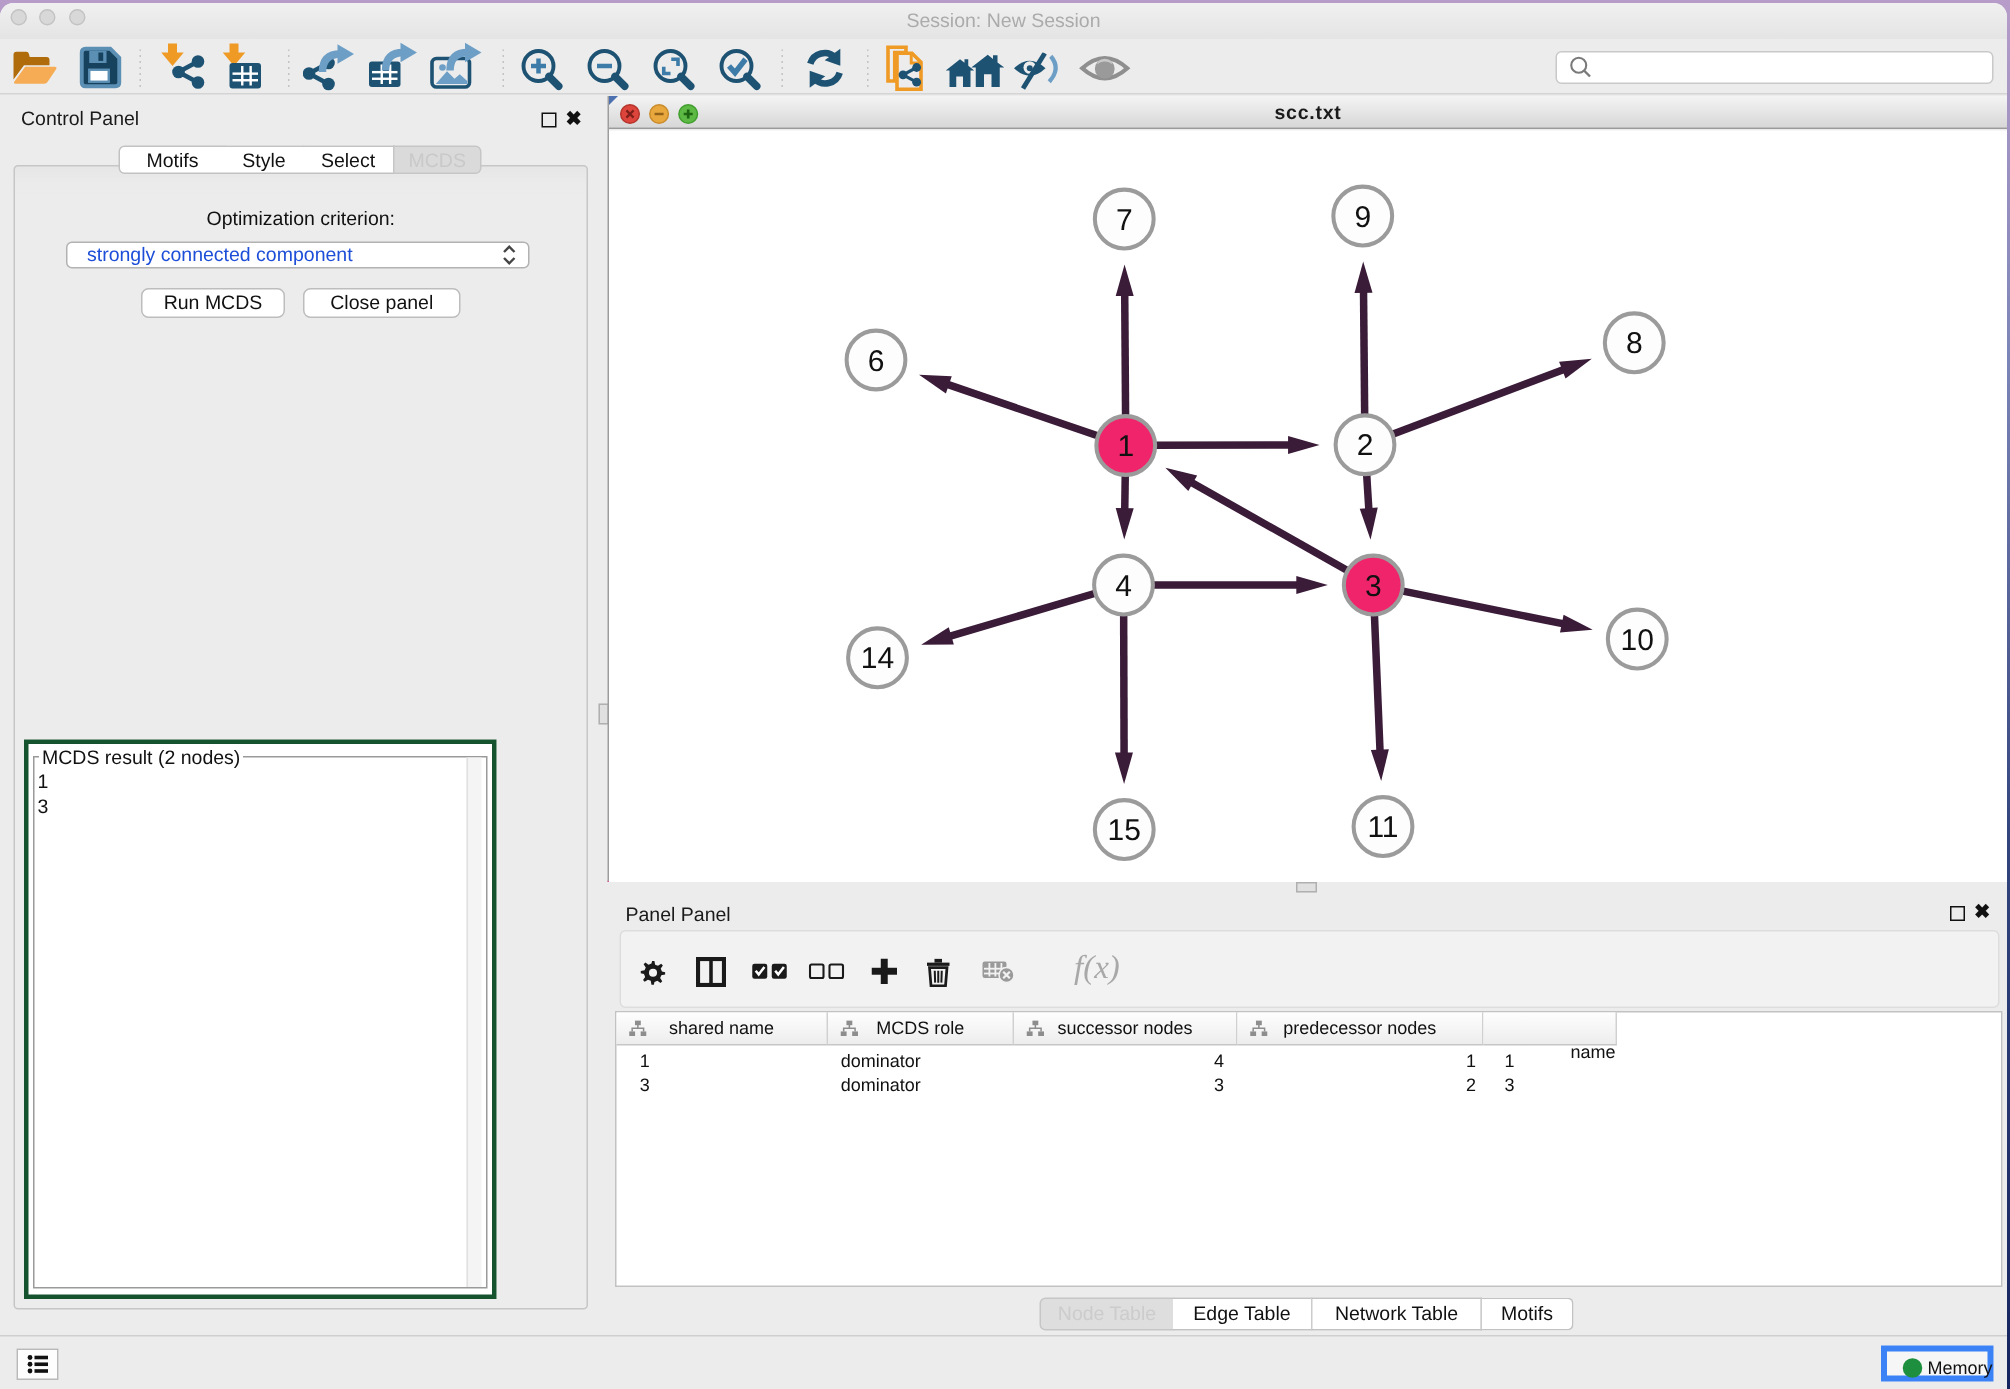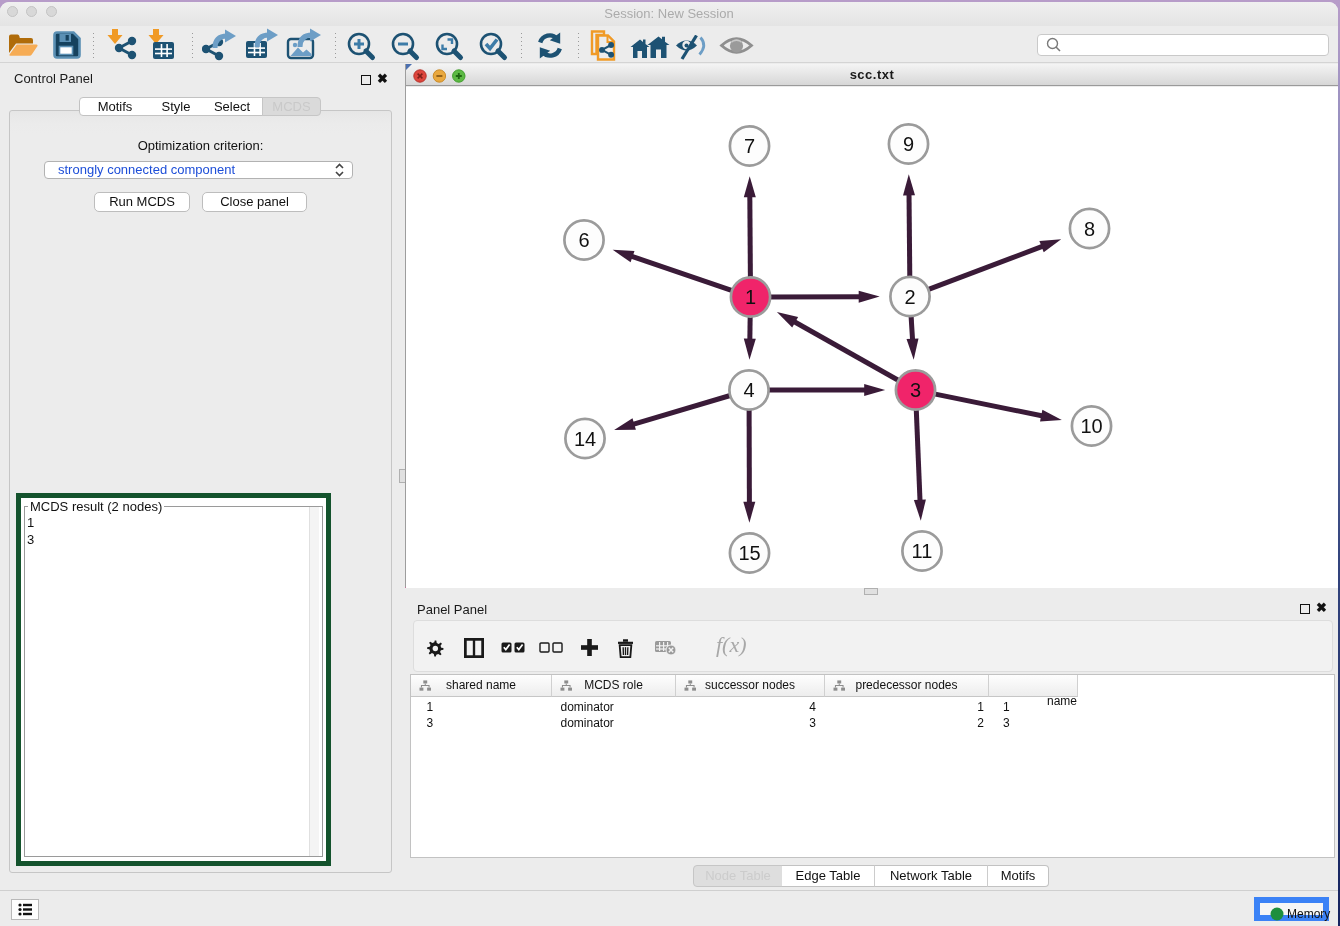--- a/index.html
+++ b/index.html
@@ -43,21 +43,21 @@
   background:linear-gradient(#e6e6e6 0px, #ebebeb 12px, #ececec 24px); }
 #optlabel { position:absolute; left:0; top:73px; width:401px; text-align:center;
   font-size:13px; color:#111; }
 #combo { position:absolute; left:44px; top:96px; width:309px; height:18px;
   background:#fff; border:1px solid #b2b2b2; border-radius:4px; font-size:13px;
   color:#1d4ed8; line-height:16px; padding-left:13px; }
 .btn { position:absolute; top:127px; height:20px; background:#fff;
   border:1px solid #bdbdbd; border-radius:5px; font-size:13px; color:#111;
   text-align:center; line-height:18px; }
 #mcdsbox { position:absolute; left:16px; top:428px; width:315px; height:373px;
-  background:#fff; border:5px solid #14532d; }
+  background:#fff; border:3px solid #14532d; }
 #mcdsborder { position:absolute; left:3px; top:8px; right:3px; bottom:4px;
   border:1px solid #9a9a9a; }
 #mcdslabel { position:absolute; left:7px; top:1px; background:#fff; padding:0 2px;
   font-size:13px; color:#111; }
 #mcdstext { position:absolute; left:6px; top:17px; font-size:13px; color:#111; line-height:16.5px; }
 #mcdsscroll { position:absolute; right:7px; top:9px; width:10px; bottom:5px;
   background:#f4f4f4; border-left:1px solid #e0e0e0; }
 
 
 #vsplit { position:absolute; left:401px; top:63px; width:4px; height:827px; background:#ececec; }
@@ -88,21 +88,21 @@
 #btabs { position:absolute; left:288px; top:267px; height:22px; }
 .btab { position:absolute; height:22px; background:#fff; border:1px solid #c2c2c2;
   font-size:13px; font-weight:normal; color:#111; text-align:center; line-height:20px; }
 
 
 #statusbar { position:absolute; left:0; top:888px; width:1338px; height:36px;
   border-top:1px solid #cfcfcf; background:#ececec; }
 #listbtn { position:absolute; left:11px; top:8px; width:28px; height:21px;
   background:#fdfdfd; border:1px solid #b9b9b9; }
 #membtn { position:absolute; left:1254px; top:6px; width:75px; height:24px;
-  background:#f6f6f6; border:6px solid #3b82f6; font-size:12px; color:#111; }
+  background:#f6f6f6; border:4px solid #3b82f6; font-size:12px; color:#111; }
 </style>
 </head>
 <body>
 <div id="rightedge"></div>
 <div id="win">
 
   <div id="titlebar">
     <div class="tl" style="left:7px;"></div>
     <div class="tl" style="left:26px;"></div>
     <div class="tl" style="left:46px;"></div>

